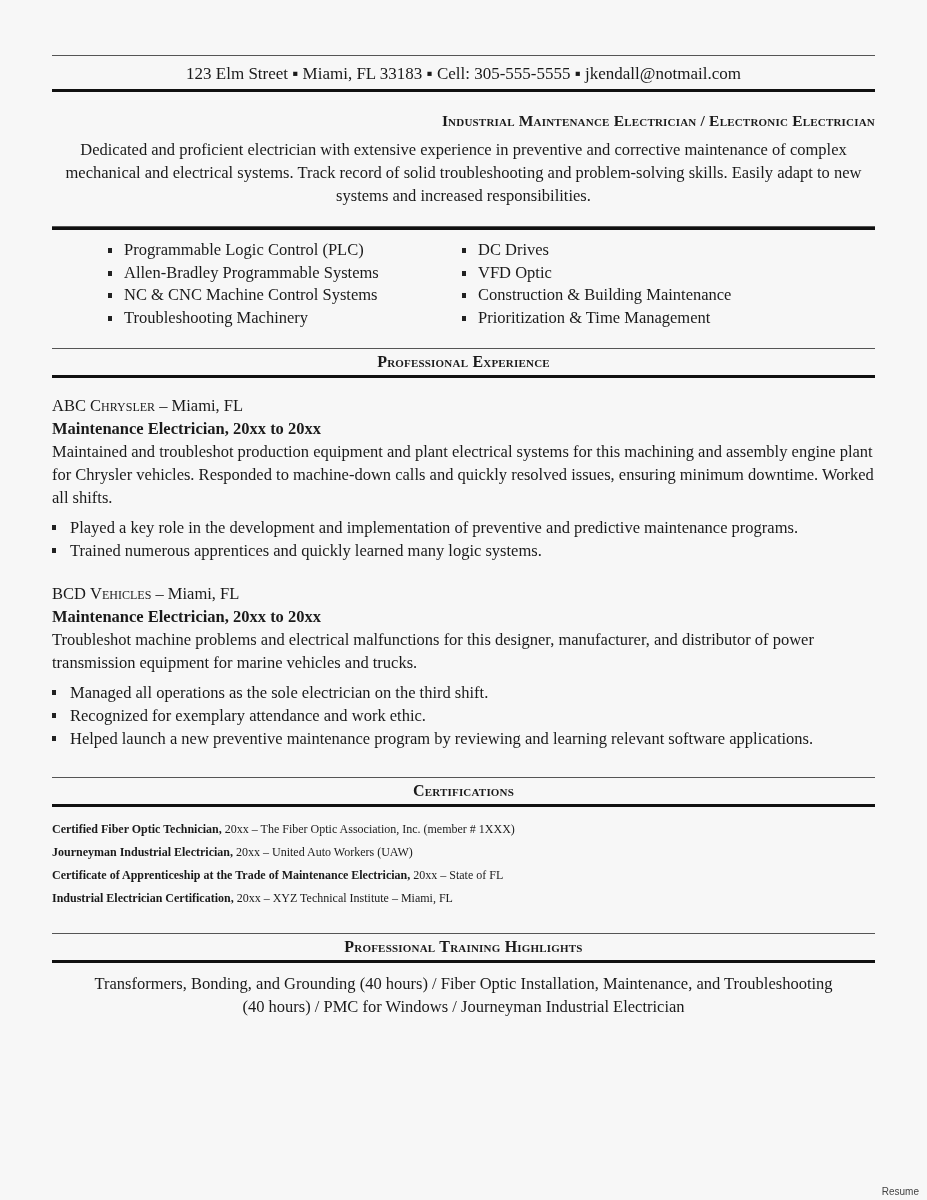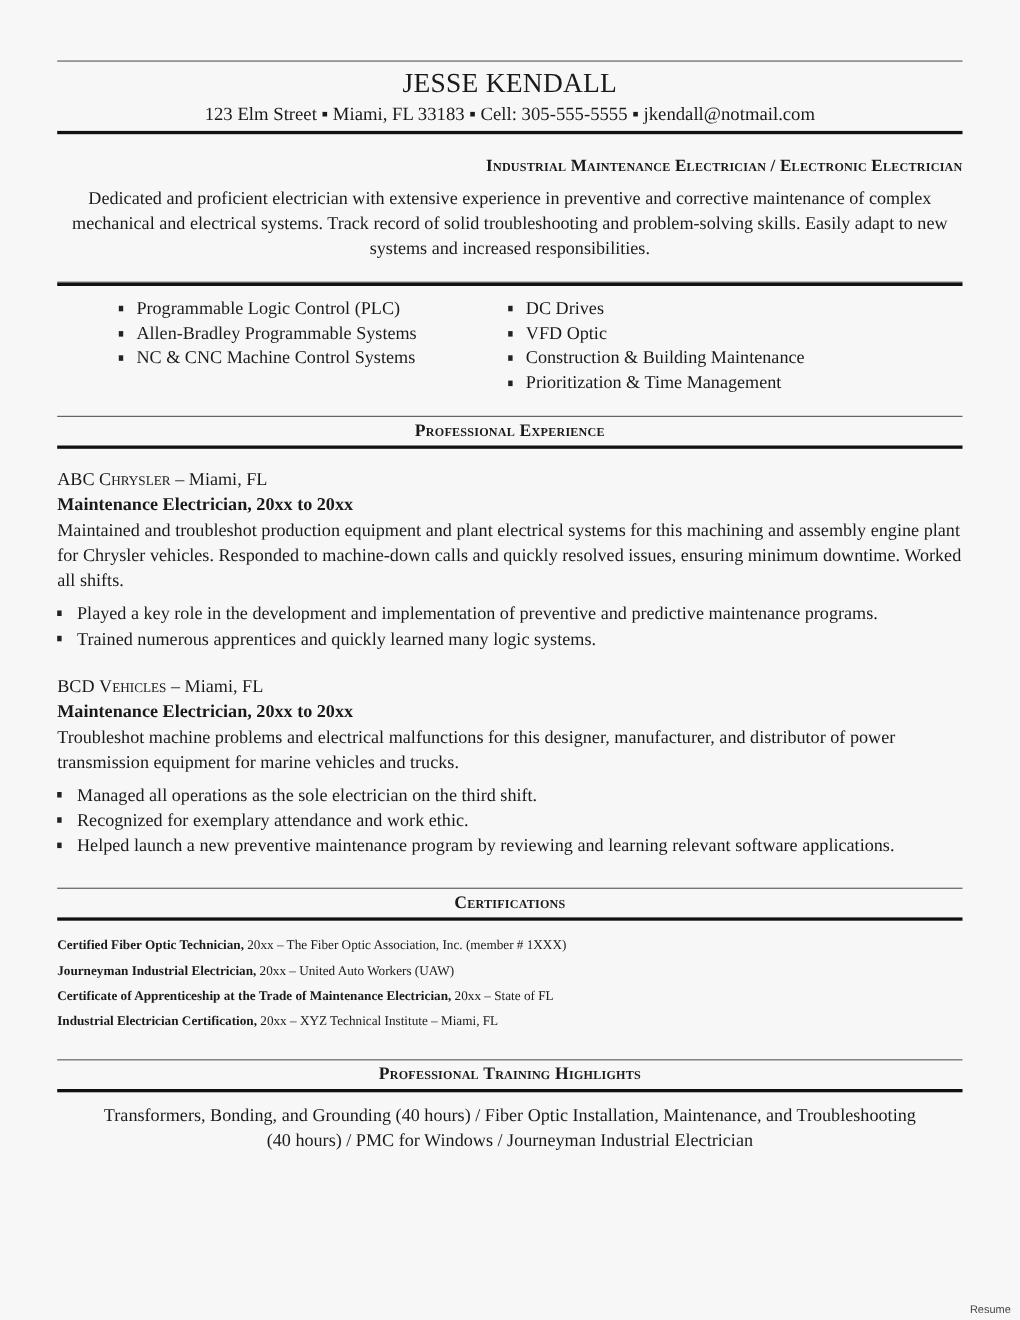--- a/index.html
+++ b/index.html
@@ -62,37 +62,37 @@
     font-family: "Liberation Sans", "DejaVu Sans", sans-serif; font-size: 10px; color: #444;
   }
 </style>
 </head>
 <body>
 
 <div class="page">
 
   <div class="rule-thin"></div>
   <div class="header-box">
-    <div class="name">JESSE KENDALL</div>
     <div class="contact">123 Elm Street ▪ Miami, FL 33183 ▪ Cell: 305-555-5555 ▪ jkendall@notmail.com</div>
   </div>
   <div class="rule-thick"></div>
 
   <div class="title-line">Industrial Maintenance Electrician / Electronic Electrician</div>
   <div class="summary">Dedicated and proficient electrician with extensive experience in preventive and corrective maintenance of complex mechanical and electrical systems. Track record of solid troubleshooting and problem-solving skills. Easily adapt to new systems and increased responsibilities.</div>
 
   <div class="section-head">
     <div class="rule-thin"></div>
     <div class="rule-thick"></div>
   </div>
   <div class="skills">
     <ul class="col1">
       <li class="bullet-sq">Programmable Logic Control (PLC)</li>
       <li class="bullet-sq">Allen-Bradley Programmable Systems</li>
       <li class="bullet-sq">NC &amp; CNC Machine Control Systems</li>
+      <li class="bullet-sq">Troubleshooting Machinery</li>
     </ul>
     <ul class="col2">
       <li class="bullet-sq">DC Drives</li>
       <li class="bullet-sq">VFD Optic</li>
       <li class="bullet-sq">Construction &amp; Building Maintenance</li>
       <li class="bullet-sq">Prioritization &amp; Time Management</li>
     </ul>
   </div>
 
   <div class="section-head">

